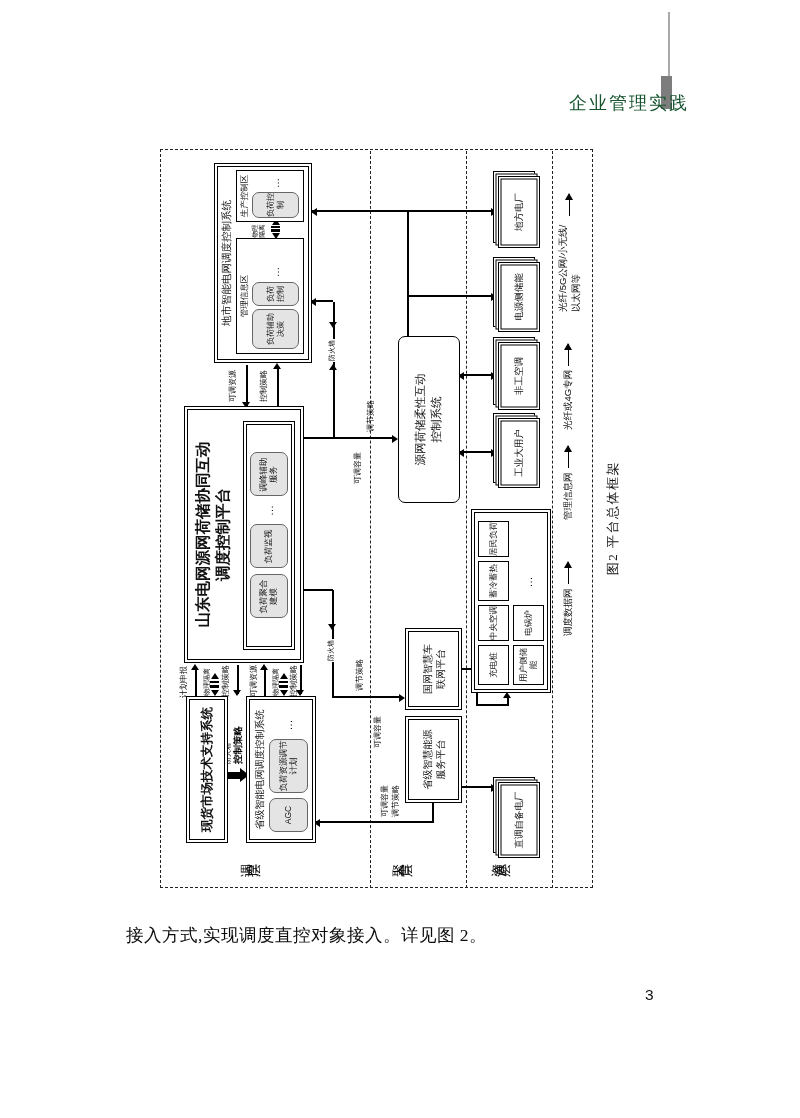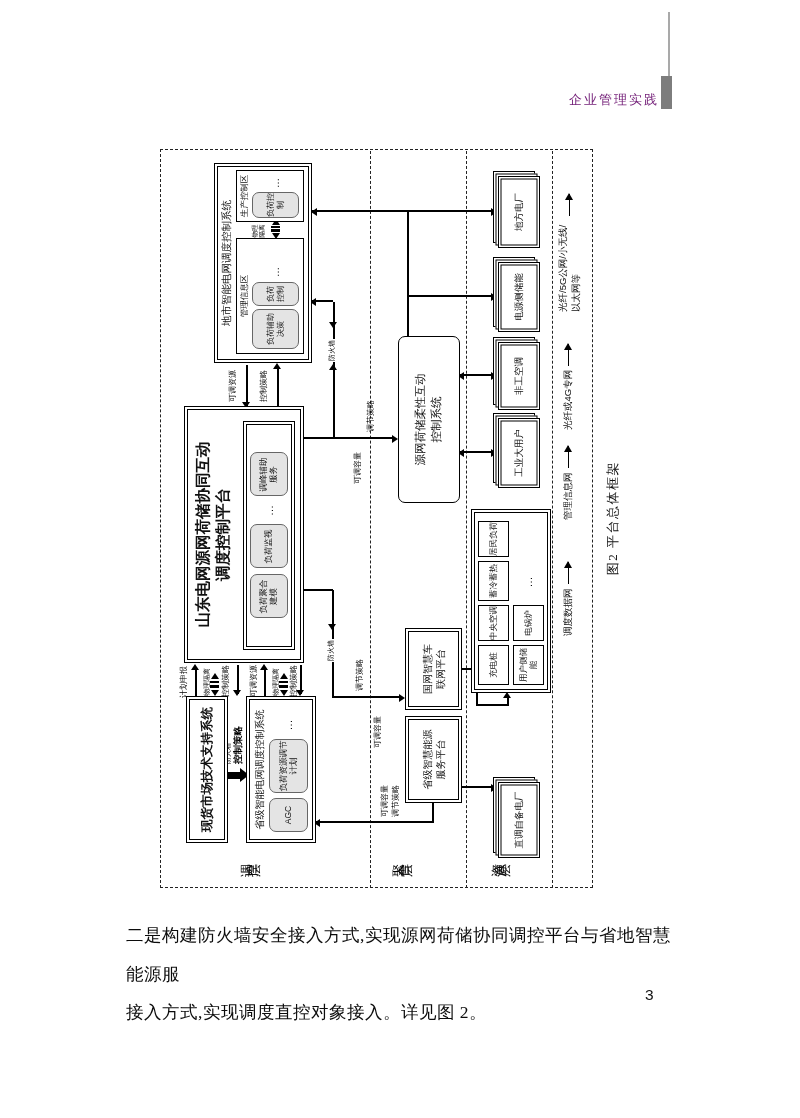--- a/index.html
+++ b/index.html
@@ -1,19 +1,19 @@
 <!DOCTYPE html>
 <html><head>
 <meta charset="utf-8">
 <style>
   html,body{margin:0;padding:0;background:#e9e9e9;}
   .page{position:relative;width:800px;height:1118px;background:#ffffff;overflow:hidden;
         font-family:"Liberation Sans",sans-serif;color:#111;}
   
-  .header-title{position:absolute;left:569px;top:91px;font-size:13px;letter-spacing:2px;color:#701a75;
+  .header-title{position:absolute;left:569px;top:91px;font-size:18px;letter-spacing:2px;color:#14532d;
         font-family:"Liberation Serif",serif;}
   .header-rule{position:absolute;left:668px;top:12px;width:1.5px;height:64px;background:#a9a9a9;}
   .header-bar{position:absolute;left:661px;top:76px;width:11px;height:33px;background:#7d7d7d;}
   
   .fig-wrap{position:absolute;left:160px;top:148px;width:478px;height:740px;}
   .fig-natural{position:absolute;left:0;top:0;width:740px;height:478px;
         transform-origin:0 0;transform:rotate(-90deg) translateX(-740px);font-size:9px;}
   .fig-border{position:absolute;left:0;top:0;width:737px;height:431px;border:1.5px dashed #222;}
   .dash-h{position:absolute;height:0;border-top:1.5px dashed #222;}
   .layer-lbl{position:absolute;writing-mode:vertical-rl;text-orientation:upright;
@@ -292,18 +292,17 @@
       <div class="net" style="left:576px;top:396px;">
         <span style="display:inline-block;width:92px;white-space:normal;line-height:1.4;">光纤/5G公网/小无线/以太网等</span>
         <span class="arr"></span>
       </div>
 
       <div class="caption">图2  平台总体框架</div>
     </div>
   </div>
 
   <div class="paragraph">
-    <div>二是构建防火墙安全接入方式,实现源网荷储协同调控平台与省地智慧能源服</div>
     <div>接入方式,实现调度直控对象接入。详见图 2。</div>
   </div>
 
   <div class="page-number">3</div>
 </div>
 
 </body></html>

